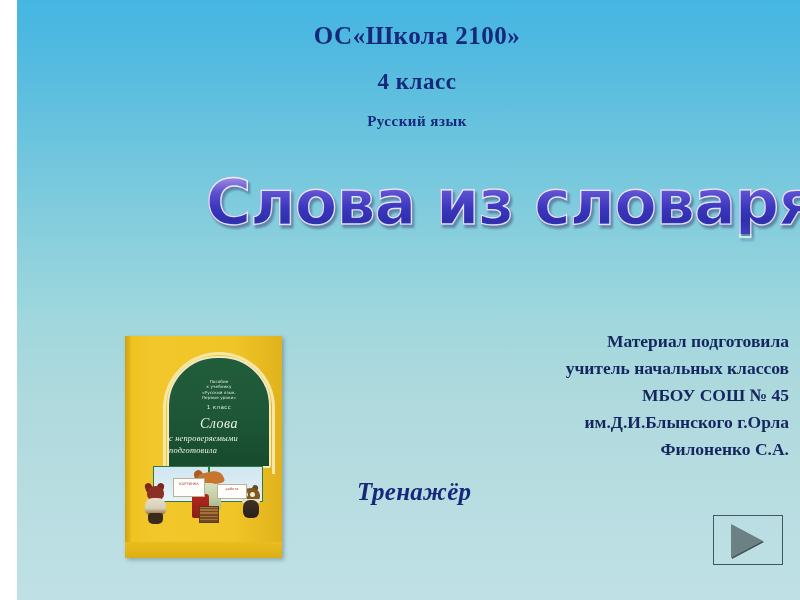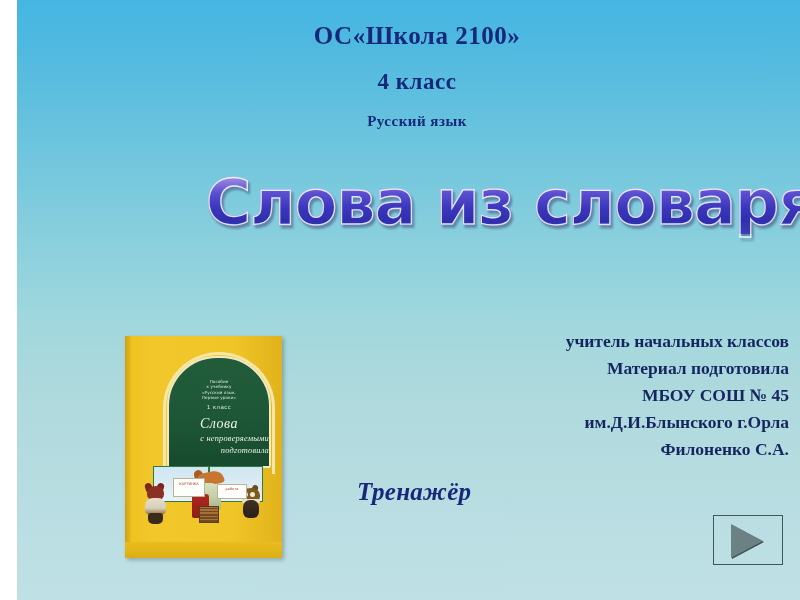--- a/index.html
+++ b/index.html
@@ -149,21 +149,21 @@
     left: 0; top: 58px; width: 100%;
     text-align: center;
     font-family: "Liberation Serif", serif;
     font-style: italic;
     font-size: 14px;
     letter-spacing: 0.5px;
   }
   #cb-title-2, #cb-title-3 {
     position: absolute;
     left: 0; width: 100%;
-    text-align: right;
+    text-align: left;
     font-family: "Liberation Serif", serif;
     font-style: italic;
     font-size: 8.4px;
     letter-spacing: 0.2px;
     white-space: nowrap;
   }
   #cb-title-2 { top: 76px; }
   #cb-title-3 { top: 88px; }
 
   
@@ -401,22 +401,22 @@
       </div>
 
       <div class="sign" id="sign-left">КАРТИНКА</div>
       <div class="sign" id="sign-right">ребята</div>
     </div>
 
     <div id="book-bottom-band"></div>
   </div>
 
   <div id="author-block">
+    <div>Материал подготовила</div>
     <div>учитель начальных классов</div>
-    <div>Материал подготовила</div>
     <div>МБОУ  СОШ № 45</div>
     <div>им.Д.И.Блынского г.Орла</div>
     <div>Филоненко С.А.</div>
   </div>
 
   <div id="trainer-label">Тренажёр</div>
 
   <div id="next-button">
     <div id="play-triangle"></div>
   </div>

